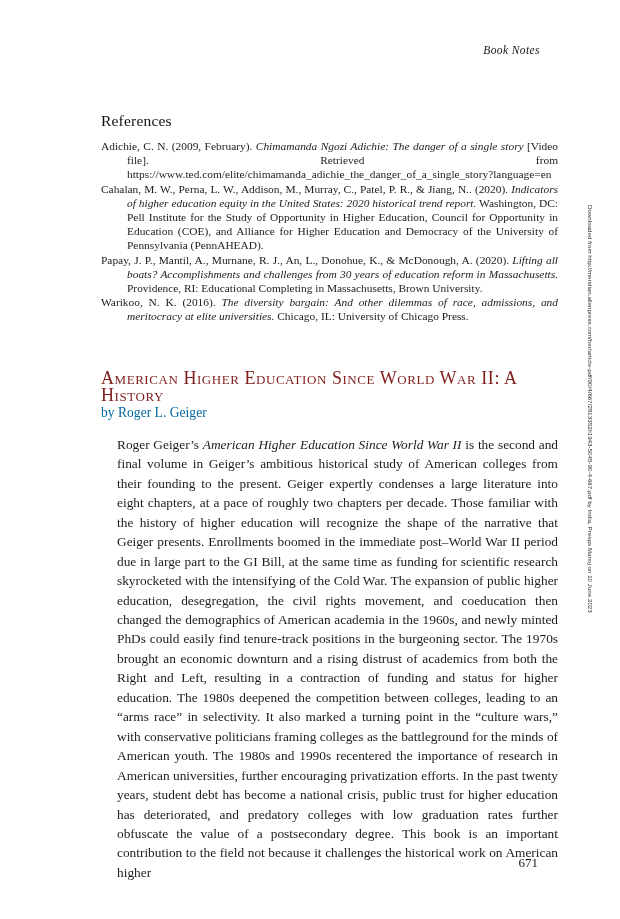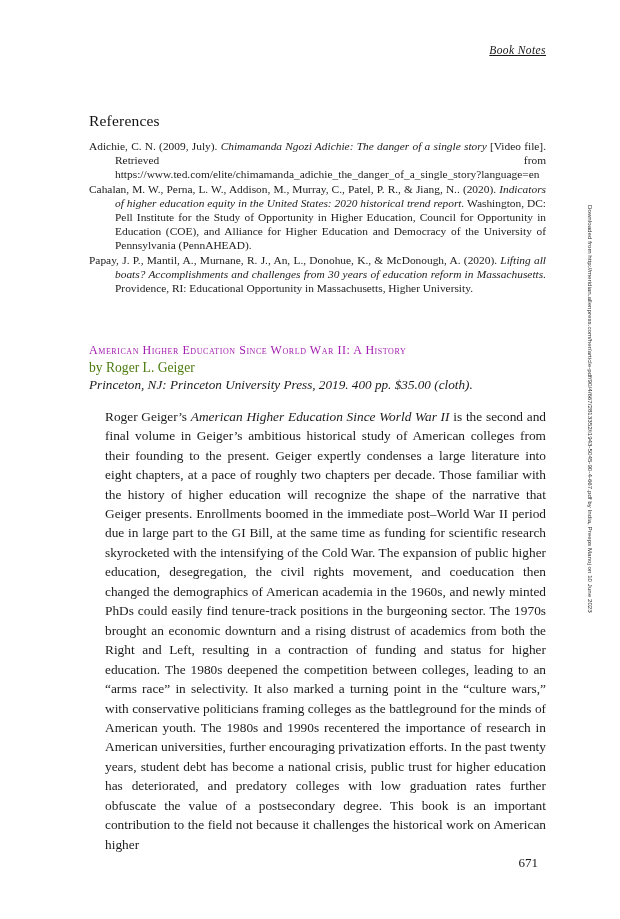--- a/index.html
+++ b/index.html
@@ -15,32 +15,31 @@
     background: #ffffff;
     overflow: hidden;
     font-family: "Liberation Serif", "DejaVu Serif", serif;
     color: #1b1b1b;
   }
 
   
   .running-head {
     position: absolute;
     top: 44px;
-    right: 74px;
+    right: 80px;
     font-style: italic;
     font-size: 11.5px;
     letter-spacing: 0.4px;
     color: #161616;
-    text-decoration: underline;
   }
 
   
   .content {
     position: absolute;
-    left: 89px;
+    left: 101px;
     top: 112px;
     width: 457px;
   }
 
   h2.section-title {
     font-size: 15.5px;
     font-weight: normal;
     margin: 0 0 9px 0;
     letter-spacing: 0.2px;
     color: #111;
@@ -64,33 +63,33 @@
     -webkit-hyphens: none;
     hyphens: none;
   }
   .ref-item i { }
 
   
   .book-block {
     margin-top: 47px;
   }
   .book-title {
-    font-size: 12px;
+    font-size: 18px;
     font-variant: small-caps;
     text-transform: none;
     letter-spacing: 0.55px;
     line-height: 17px;
     margin: 0;
-    color: #a21caf;
+    color: #7f1d1d;
   }
   .book-author {
     font-size: 13.6px;
     line-height: 17.5px;
     margin: 0;
-    color: #4d7c0f;
+    color: #0369a1;
   }
   .book-pub {
     font-size: 13.2px;
     font-style: italic;
     line-height: 17.5px;
     margin: 0;
     color: #1b1b1b;
   }
 
   
@@ -142,34 +141,36 @@
 <div class="page">
 
   <div class="running-head">Book Notes</div>
 
   <div class="content">
 
     <h2 class="section-title">References</h2>
 
     <ul class="ref-list">
       <li class="ref-item">
-        <span>Adichie, C. N. (2009, July). </span><i>Chimamanda Ngozi Adichie: The danger of a single story</i><span> [Video file]. Retrieved from https://www.ted.com/elite/chimamanda_adichie_the_danger_of_a_single_story?language=en</span>
+        <span>Adichie, C. N. (2009, February). </span><i>Chimamanda Ngozi Adichie: The danger of a single story</i><span> [Video file]. Retrieved from https://www.ted.com/elite/chimamanda_adichie_the_danger_of_a_single_story?language=en</span>
       </li>
       <li class="ref-item">
         <span>Cahalan, M. W., Perna, L. W., Addison, M., Murray, C., Patel, P. R., &amp; Jiang, N.. (2020). </span><i>Indicators of higher education equity in the United States: 2020 historical trend report.</i><span> Washington, DC: Pell Institute for the Study of Opportunity in Higher Education, Council for Opportunity in Education (COE), and Alliance for Higher Education and Democracy of the University of Pennsylvania (PennAHEAD).</span>
       </li>
       <li class="ref-item">
-        <span>Papay, J. P., Mantil, A., Murnane, R. J., An, L., Donohue, K., &amp; McDonough, A. (2020). </span><i>Lifting all boats? Accomplishments and challenges from 30 years of education reform in Massachusetts.</i><span> Providence, RI: Educational Opportunity in Massachusetts, Higher University.</span>
+        <span>Papay, J. P., Mantil, A., Murnane, R. J., An, L., Donohue, K., &amp; McDonough, A. (2020). </span><i>Lifting all boats? Accomplishments and challenges from 30 years of education reform in Massachusetts.</i><span> Providence, RI: Educational Completing in Massachusetts, Brown University.</span>
+      </li>
+      <li class="ref-item">
+        <span>Warikoo, N. K. (2016). </span><i>The diversity bargain: And other dilemmas of race, admissions, and meritocracy at elite universities.</i><span> Chicago, IL: University of Chicago Press.</span>
       </li>
     </ul>
 
     <div class="book-block">
       <div class="book-title">American Higher Education Since World War II: A History</div>
       <div class="book-author">by Roger L. Geiger</div>
-      <div class="book-pub">Princeton, NJ: Princeton University Press, 2019. 400 pp. $35.00 (cloth).</div>
     </div>
 
     <p class="body-para"><span>Roger Geiger’s </span><i>American Higher Education Since World War II</i><span> is the second and final volume in Geiger’s ambitious historical study of American colleges from their founding to the present. Geiger expertly condenses a large literature into eight chapters, at a pace of roughly two chapters per decade. Those familiar with the history of higher education will recognize the shape of the narrative that Geiger presents. Enrollments boomed in the immediate post–World War II period due in large part to the GI Bill, at the same time as funding for scientific research skyrocketed with the intensifying of the Cold War. The expansion of public higher education, desegregation, the civil rights movement, and coeducation then changed the demographics of American academia in the 1960s, and newly minted PhDs could easily find tenure-track positions in the burgeoning sector. The 1970s brought an economic downturn and a rising distrust of academics from both the Right and Left, resulting in a contraction of funding and status for higher education. The 1980s deepened the competition between colleges, leading to an “arms race” in selectivity. It also marked a turning point in the “culture wars,” with conservative politicians framing colleges as the battleground for the minds of American youth. The 1980s and 1990s recentered the importance of research in American universities, further encouraging privatization efforts. In the past twenty years, student debt has become a national crisis, public trust for higher education has deteriorated, and predatory colleges with low graduation rates further obfuscate the value of a postsecondary degree. This book is an important contribution to the field not because it challenges the historical work on American higher</span></p>
 
   </div>
 
   <div class="folio">671</div>
 
   <div class="watermark-wrap">
     <div class="watermark">Downloaded from http://meridian.allenpress.com/her/article-pdf/90/4/667/2813352/i1943-5045-90-4-667.pdf by India, Preeps Manoj on 10 June 2023</div>

